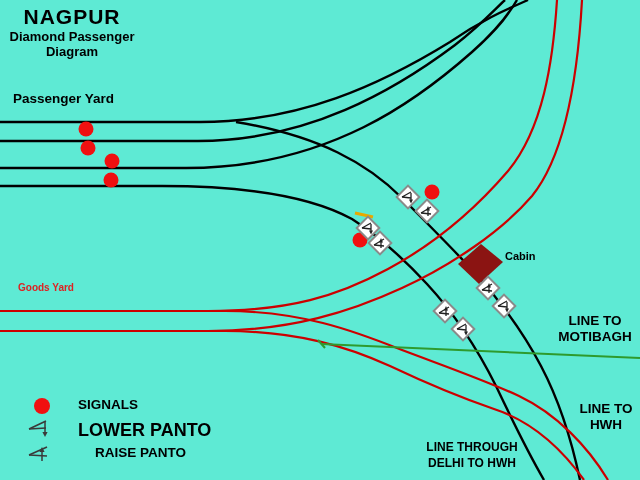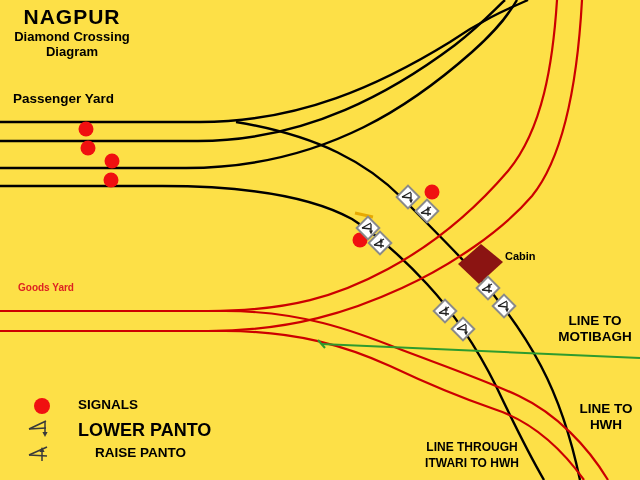--- a/index.html
+++ b/index.html
@@ -1,17 +1,17 @@
 <!DOCTYPE html>
 <html style="--track-black: #000000; --track-red: #cc0000; --track-green: #2e9b2e; --cabin: #8b1412; --signal-red: #f01010; --yellow-mark: #e8a900; --goods-text: #dd2222;"><head>
 <meta charset="utf-8">
 <style>
   html,body{margin:0;padding:0;background:#ffffff;}
   #stage{
-    position:relative;width:640px;height:480px;background:#fde047;overflow:hidden;
+    position:relative;width:640px;height:480px;background:#5eead4;overflow:hidden;
     font-family:"Liberation Sans","DejaVu Sans",sans-serif;
   }
   #tracks{position:absolute;left:0;top:0;}
   .tb{stroke:var(--track-black);stroke-width:2.4;fill:none;}
   .tr{stroke:var(--track-red);stroke-width:2.2;fill:none;}
   .tg{stroke:var(--track-green);stroke-width:2;fill:none;}
   .lbl{position:absolute;color:#000;font-weight:bold;white-space:nowrap;}
   .center{text-align:center;white-space:normal;}
   #title-block{left:6px;top:5px;width:132px;text-align:center;}
   #title-main{font-size:21px;letter-spacing:1px;line-height:24px;}
@@ -121,21 +121,21 @@
           <rect x="-8" y="-8" width="16" height="16" transform="rotate(45)" fill="#ffffff" stroke="#8a8a8a" stroke-width="2"></rect>
           <path d="M-6,0 L3,-5 M-6,0 L3,1" stroke="#222" stroke-width="1.3" fill="none"></path>
           <path d="M3,-4 L3,4" stroke="#222" stroke-width="1.3" fill="none"></path>
           <polygon points="1,2.4 5,2.4 3,6.5" fill="#222"></polygon>
         </g>
       </g>
   </svg>
 
   <div class="lbl" id="title-block">
     <div id="title-main">NAGPUR</div>
-    <div id="title-sub1">Diamond Crossing</div>
+    <div id="title-sub1">Diamond Passenger</div>
     <div id="title-sub2">Diagram</div>
   </div>
 
   <div class="lbl" id="passenger-yard">Passenger Yard</div>
   <div class="lbl" id="goods-yard">Goods Yard</div>
 
 
   <div class="lbl" id="cabin-label">Cabin</div>
 
   <div class="lbl center" id="motibagh-label">
@@ -143,19 +143,19 @@
     <div>MOTIBAGH</div>
   </div>
 
   <div class="lbl center" id="hwh-label">
     <div>LINE TO</div>
     <div>HWH</div>
   </div>
 
   <div class="lbl center" id="itwari-label">
     <div>LINE THROUGH</div>
-    <div>ITWARI TO HWH</div>
+    <div>DELHI TO HWH</div>
   </div>
 
   <div class="lbl" id="legend-signals">SIGNALS</div>
   <div class="lbl" id="legend-lower">LOWER PANTO</div>
   <div class="lbl" id="legend-raise">RAISE PANTO</div>
 </div>
 
 </body></html>

